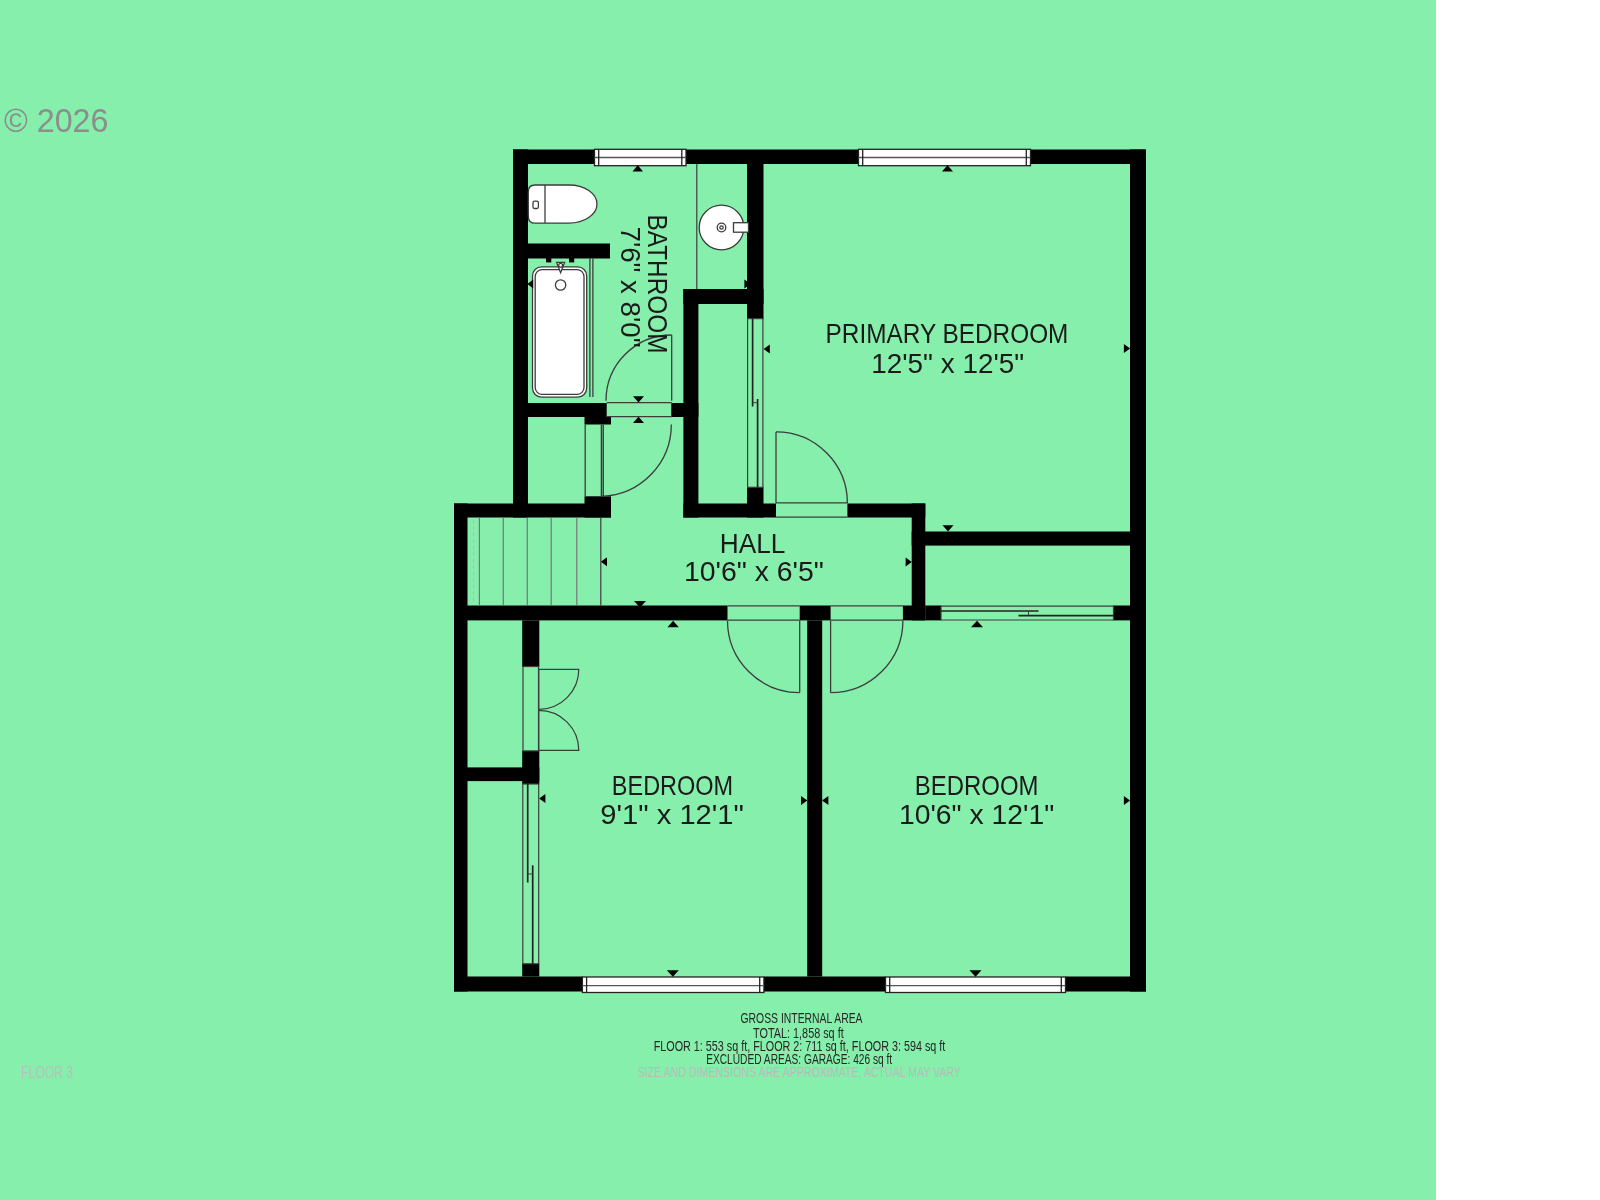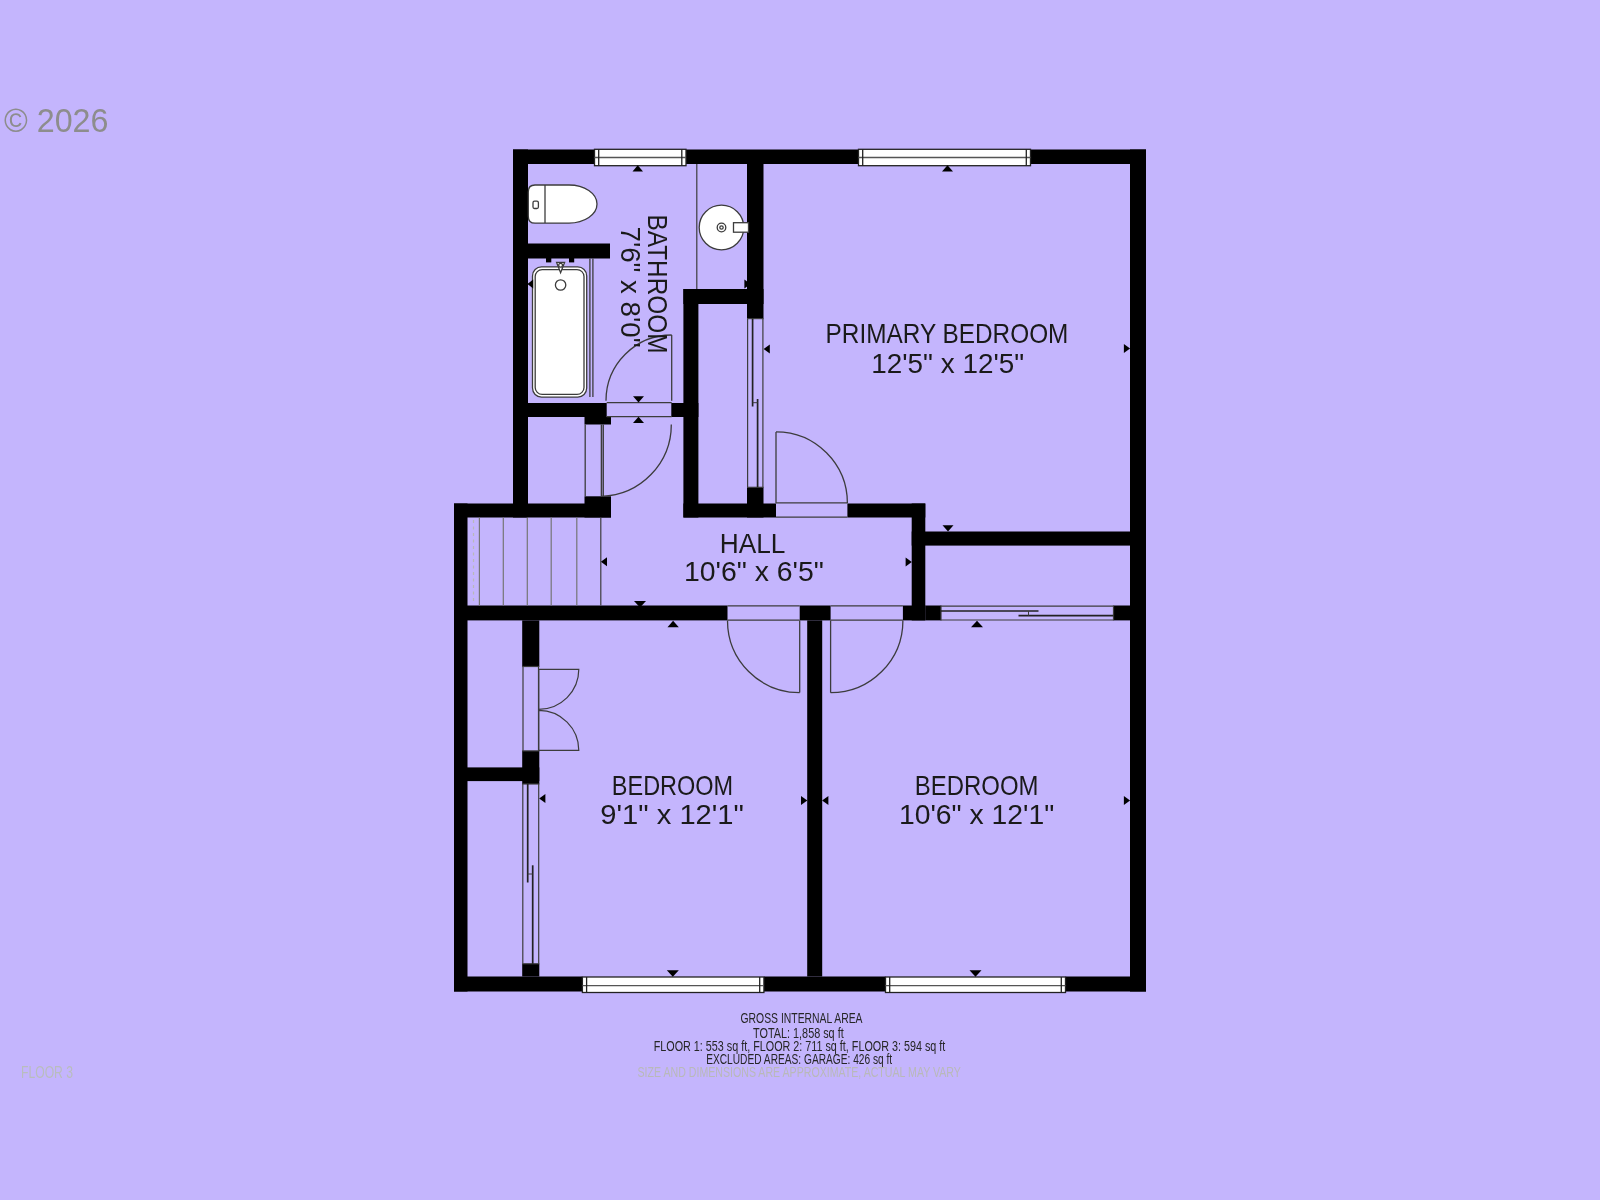--- a/index.html
+++ b/index.html
@@ -1,16 +1,16 @@
 <!DOCTYPE html>
 <html><head>
 <meta charset="utf-8">
 <style>
   html,body{margin:0;padding:0;background:#fff;}
-  #page{position:relative;width:1600px;height:1200px;background:#c4b5fd;overflow:hidden;
+  #page{position:relative;width:1436px;height:1200px;background:#86efac;overflow:hidden;
         font-family:"Liberation Sans", sans-serif;}
   svg{position:absolute;left:0;top:0;}
   text{font-family:"Liberation Sans", sans-serif;}
 </style>
 </head>
 <body>
 
 <div id="page">
 <svg width="1600" height="1200" viewBox="0 0 1600 1200">
 

